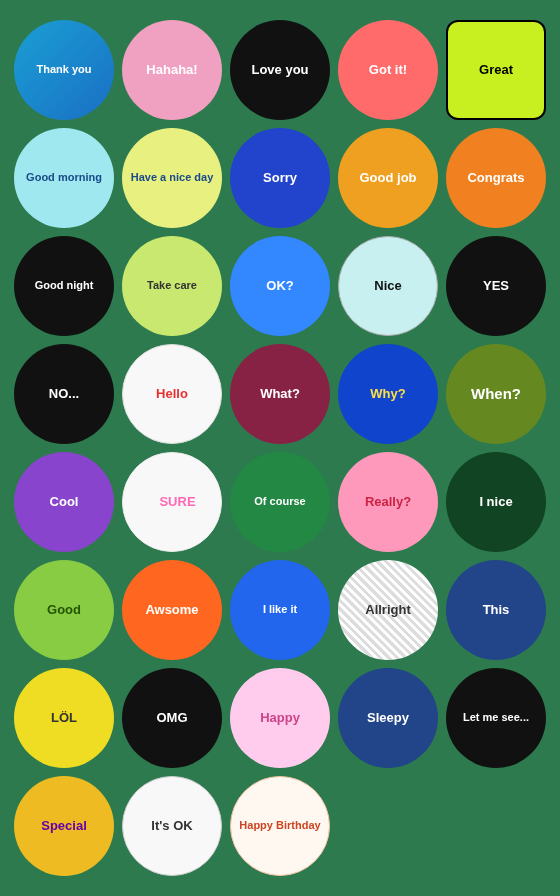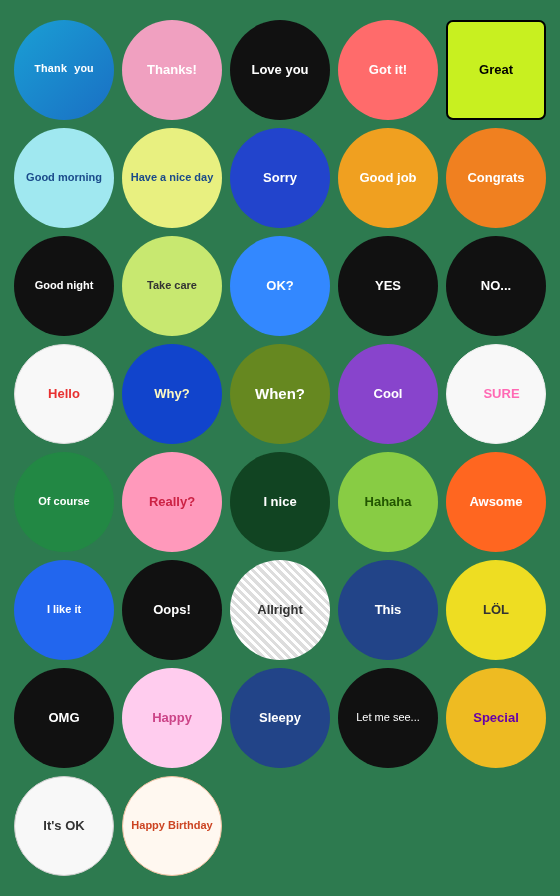--- a/index.html
+++ b/index.html
@@ -31,42 +31,42 @@
       font-size: 14px;
       line-height: 1.2;
       position: relative;
       cursor: pointer;
     }
     .sticker span {
       position: relative;
       z-index: 2;
     }
     
-    .s-thank-you { background: linear-gradient(135deg, #1a9fd4, #1a6fc4); color: #fff; font-family: Liberation Mono, monospace; }
+    .s-thank-you { background: linear-gradient(135deg, #1a9fd4, #1a6fc4); color: #fff; }
     .s-thanks { background: #f0a0c0; color: #fff; border-radius: 50%; }
     .s-love-you { background: #111; color: #fff; border-radius: 50%; }
     .s-got-it { background: #ff6b6b; color: #fff; border-radius: 50%; }
-    .s-great { background: #c8f020; color: #000; border-radius: 7px; border: 2px solid #000; }
+    .s-great { background: #c8f020; color: #000; border-radius: 12px; border: 2px solid #000; }
     
     .s-good-morning { background: #a0e8f0; color: #1a4a8a; border-radius: 50%; }
     .s-have-a-nice-day { background: #e8f080; color: #1a4a8a; border-radius: 50%; }
     .s-sorry { background: #2244cc; color: #fff; border-radius: 50%; }
     .s-good-job { background: #f0a020; color: #fff; border-radius: 50%; }
     .s-congrats { background: #f08020; color: #fff; border-radius: 50%; }
     
     .s-good-night { background: #111; color: #fff; border-radius: 50%; }
     .s-take-care { background: #c8e870; color: #333; border-radius: 50%; }
     .s-ok { background: #3388ff; color: #fff; border-radius: 50%; }
     .s-nice { background: #c8f0f0; color: #111; border-radius: 50%; border: 1px solid #aaa; }
     .s-yes { background: #111; color: #fff; border-radius: 50%; }
     
     .s-no { background: #111; color: #fff; border-radius: 50%; }
     .s-hello { background: #f8f8f8; color: #e83030; border-radius: 50%; border: 1px solid #ddd; }
     .s-what { background: #882244; color: #fff; border-radius: 50%; }
-    .s-why { background: #1144cc; color: #fef9c3; border-radius: 50%; }
+    .s-why { background: #1144cc; color: #fde047; border-radius: 50%; }
     .s-when { background: #668820; color: #fff; border-radius: 50%; }
     
     .s-cool { background: #8844cc; color: #fff; border-radius: 50%; }
     .s-sure { background: #f8f8f8; color: #ff69b4; border-radius: 50%; border: 1px solid #eee; }
     .s-of-course { background: #228844; color: #fff; border-radius: 50%; }
     .s-really { background: #ff99bb; color: #cc2244; border-radius: 50%; }
     .s-i-know { background: #114422; color: #fff; border-radius: 50%; }
     
     .s-crazy { background: #88cc44; color: #225500; border-radius: 50%; }
     .s-awsome { background: #ff6620; color: #fff; border-radius: 50%; }
@@ -99,21 +99,21 @@
 <body>
 
 <div class="sticker-grid">
 <div class="sticker s-thank-you">
       <div class="sticker-inner">
         <span style="font-weight: bold; font-size: 11px;">Thank you</span>
       </div>
     </div>
     <div class="sticker s-thanks">
       <div class="sticker-inner">
-        <span style="font-weight: bold; font-size: 13px;">Thanks!</span>
+        <span style="font-weight: bold; font-size: 13px;">Hahaha!</span>
       </div>
     </div>
     <div class="sticker s-love-you">
       <div class="sticker-inner">
         <span style="font-weight: bold; font-size: 13px; text-align: center;">Love you</span>
       </div>
     </div>
     <div class="sticker s-got-it">
       <div class="sticker-inner">
         <span style="font-weight: bold; font-size: 13px;">Got it!</span>
@@ -157,35 +157,45 @@
     <div class="sticker s-take-care">
       <div class="sticker-inner">
         <span style="font-weight: bold; font-size: 11px;">Take care</span>
       </div>
     </div>
     <div class="sticker s-ok">
       <div class="sticker-inner">
         <span style="font-weight: bold; font-size: 13px;">OK?</span>
       </div>
     </div>
+    <div class="sticker s-nice">
+      <div class="sticker-inner">
+        <span style="font-weight: bold; font-size: 13px;">Nice</span>
+      </div>
+    </div>
     <div class="sticker s-yes">
       <div class="sticker-inner">
         <span style="font-weight: bold; font-size: 13px;">YES</span>
       </div>
     </div>
     <div class="sticker s-no">
       <div class="sticker-inner">
         <span style="font-weight: bold; font-size: 13px;">NO...</span>
       </div>
     </div>
     <div class="sticker s-hello">
       <div class="sticker-inner">
         <span style="font-weight: bold; font-size: 13px;">Hello</span>
       </div>
     </div>
+    <div class="sticker s-what">
+      <div class="sticker-inner">
+        <span style="font-weight: bold; font-size: 13px;">What?</span>
+      </div>
+    </div>
     <div class="sticker s-why">
       <div class="sticker-inner">
         <span style="font-weight: bold; font-size: 13px;">Why?</span>
       </div>
     </div>
     <div class="sticker s-when">
       <div class="sticker-inner">
         <span style="font-weight: bold; font-size: 15px;">When?</span>
       </div>
     </div>
@@ -209,38 +219,33 @@
         <span style="font-weight: bold; font-size: 13px;">Really?</span>
       </div>
     </div>
     <div class="sticker s-i-know">
       <div class="sticker-inner">
         <span style="font-weight: bold; font-size: 13px;">I nice</span>
       </div>
     </div>
     <div class="sticker s-crazy">
       <div class="sticker-inner">
-        <span style="font-weight: bold; font-size: 13px;">Hahaha</span>
+        <span style="font-weight: bold; font-size: 13px;">Good</span>
       </div>
     </div>
     <div class="sticker s-awsome">
       <div class="sticker-inner">
         <span style="font-weight: bold; font-size: 13px;">Awsome</span>
       </div>
     </div>
     <div class="sticker s-i-like-it">
       <div class="sticker-inner">
         <span style="font-weight: bold; font-size: 11px;">I like it</span>
       </div>
     </div>
-    <div class="sticker s-oops">
-      <div class="sticker-inner">
-        <span style="font-weight: bold; font-size: 13px;">Oops!</span>
-      </div>
-    </div>
     <div class="sticker s-allright">
       <div class="sticker-inner">
         <span style="font-weight: bold; font-size: 13px;">Allright</span>
       </div>
     </div>
     <div class="sticker s-this">
       <div class="sticker-inner">
         <span style="font-weight: bold; font-size: 13px;">This</span>
       </div>
     </div>
@@ -259,21 +264,21 @@
         <span style="font-weight: bold; font-size: 13px;">Happy</span>
       </div>
     </div>
     <div class="sticker s-sleepy">
       <div class="sticker-inner">
         <span style="font-weight: bold; font-size: 13px;">Sleepy</span>
       </div>
     </div>
     <div class="sticker s-let-me-see">
       <div class="sticker-inner">
-        <span style="font-weight: normal; font-size: 11px;">Let me see...</span>
+        <span style="font-weight: bold; font-size: 11px;">Let me see...</span>
       </div>
     </div>
     <div class="sticker s-special">
       <div class="sticker-inner">
         <span style="font-weight: bold; font-size: 13px;">Special</span>
       </div>
     </div>
     <div class="sticker s-its-ok">
       <div class="sticker-inner">
         <span style="font-weight: bold; font-size: 13px;">It's OK</span>

